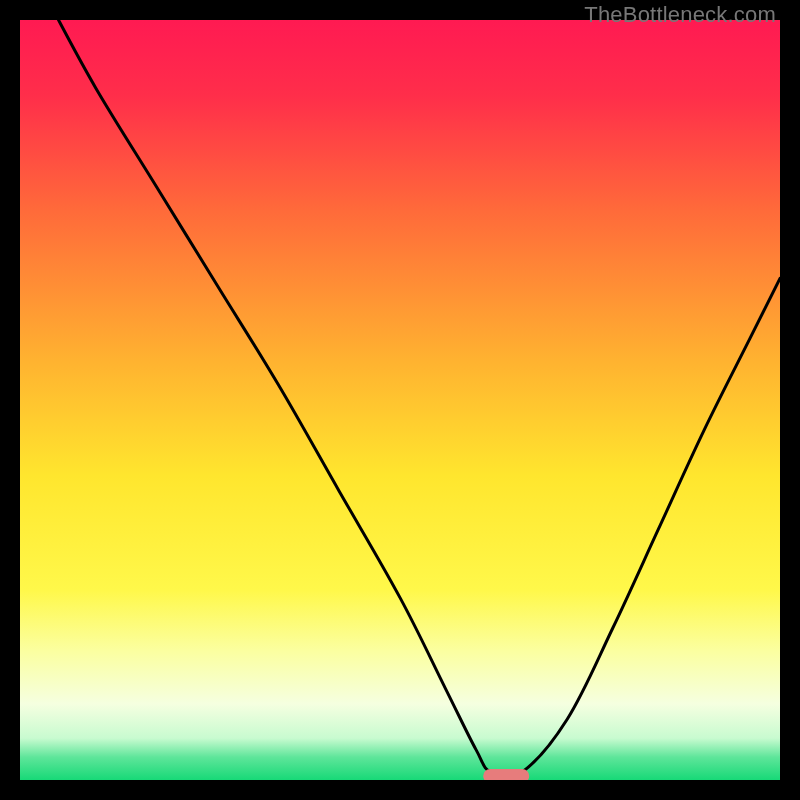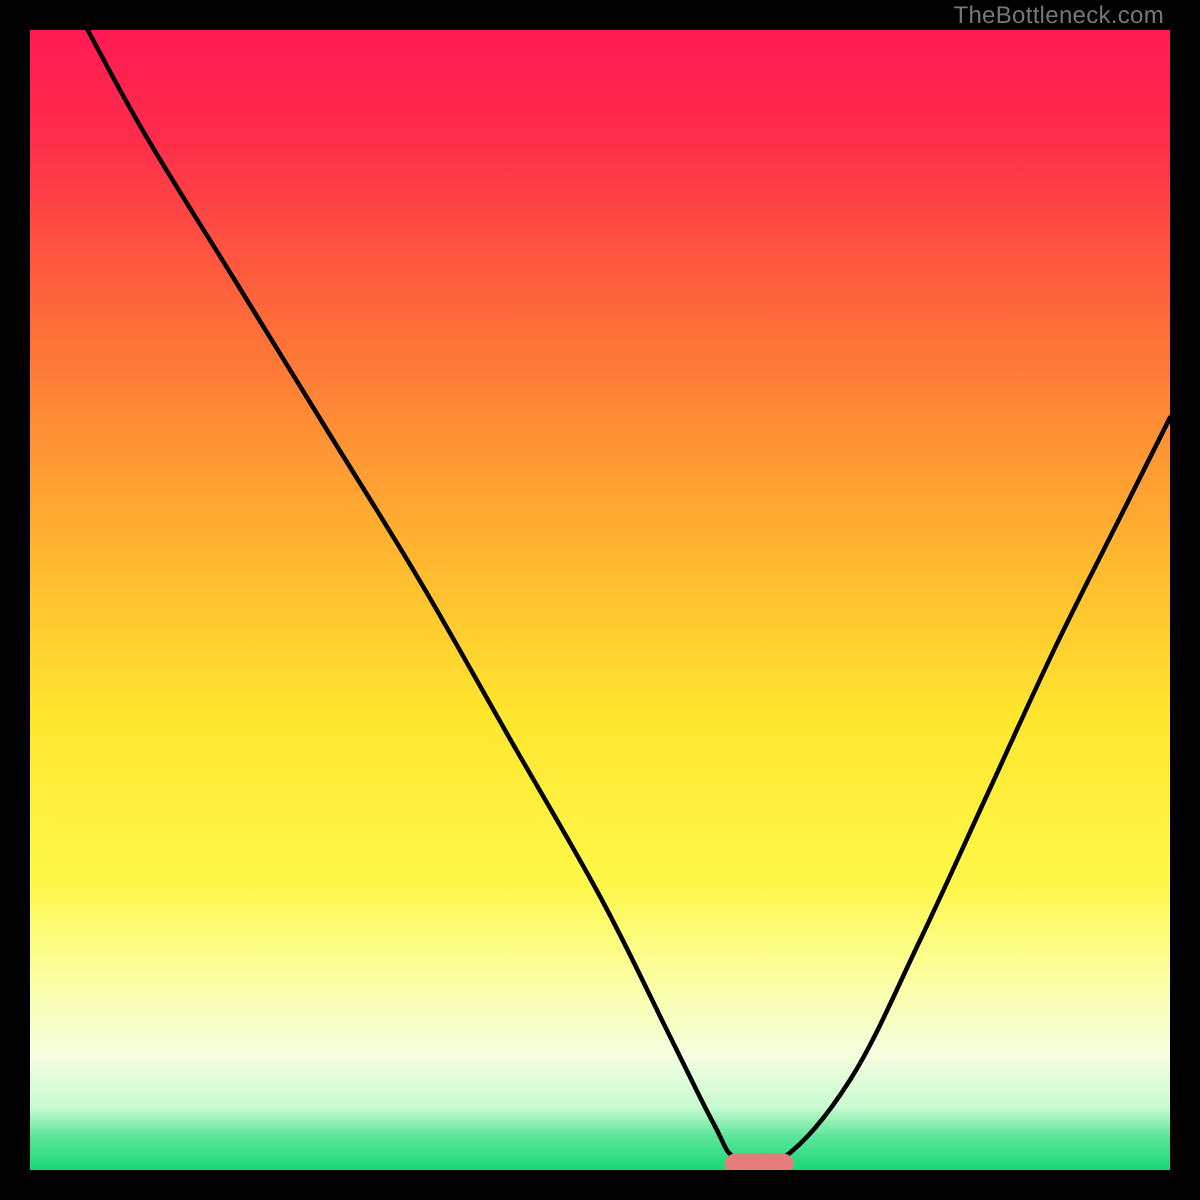--- a/index.html
+++ b/index.html
@@ -32,21 +32,21 @@
     left: 0;
     top: 0;
     width: 100%;
     height: 100%;
   }
   .watermark {
     position: absolute;
     top: 2px;
     right: 24px;
     color: #777;
-    font-size: 16px;
+    font-size: 22px;
     font-weight: 500;
     letter-spacing: 0.2px;
   }
   svg.curve {
     position: absolute;
     left: 0;
     top: 0;
     width: 100%;
     height: 100%;
   }

